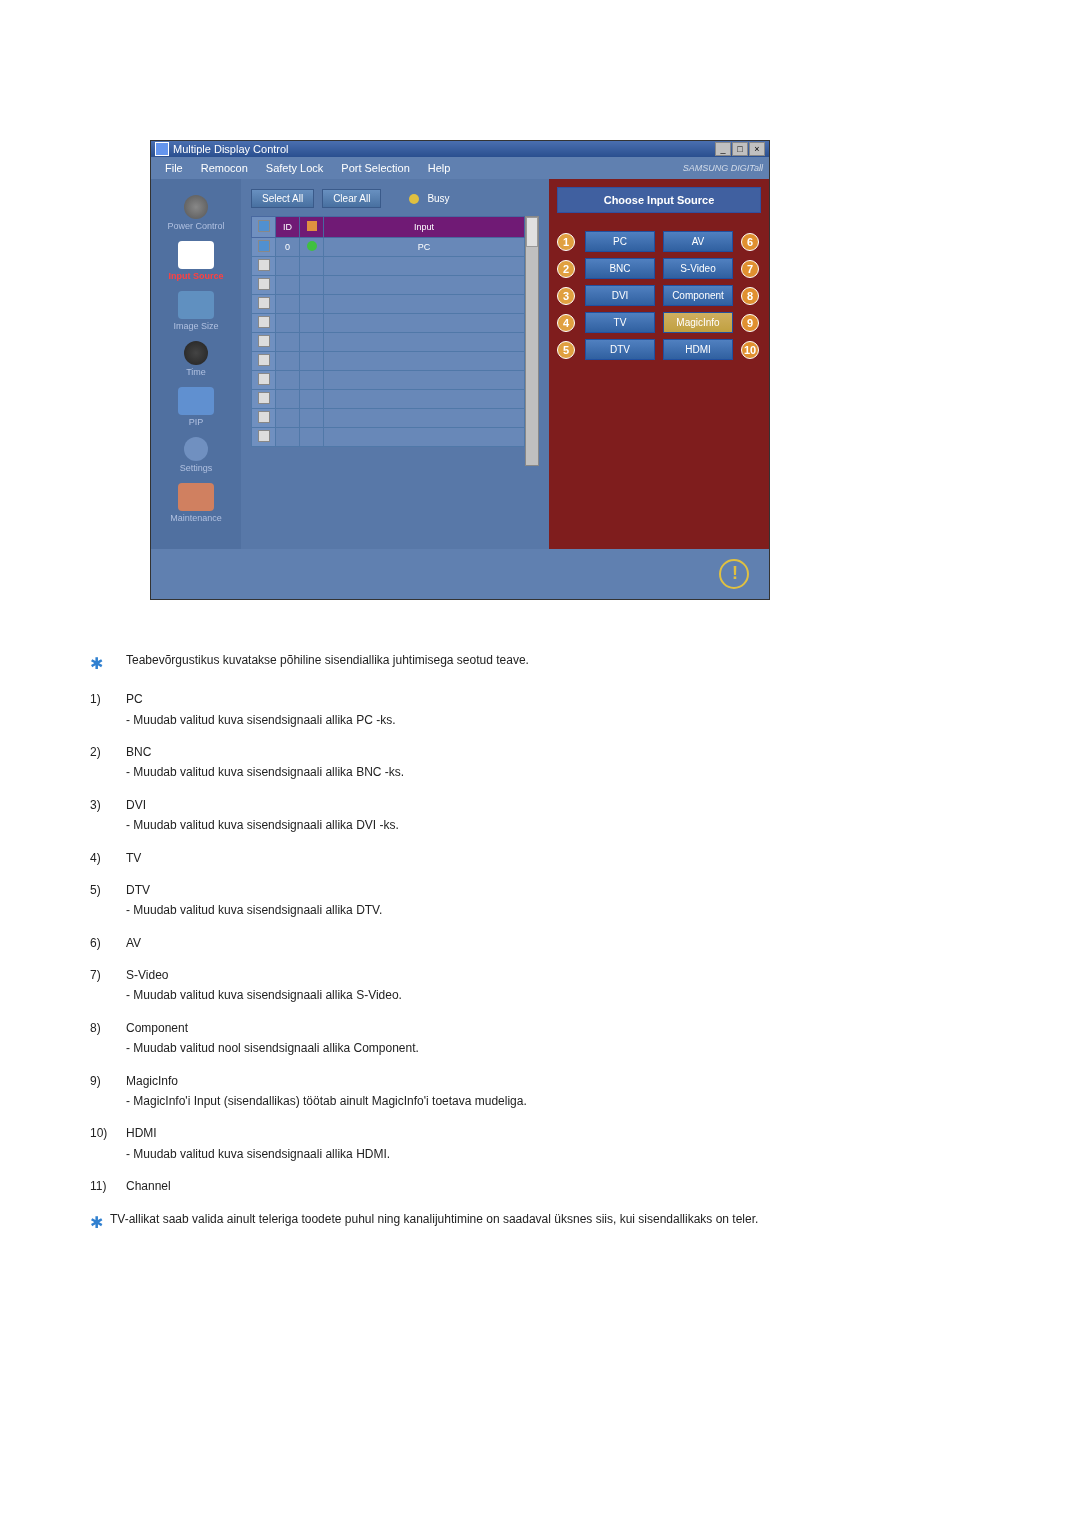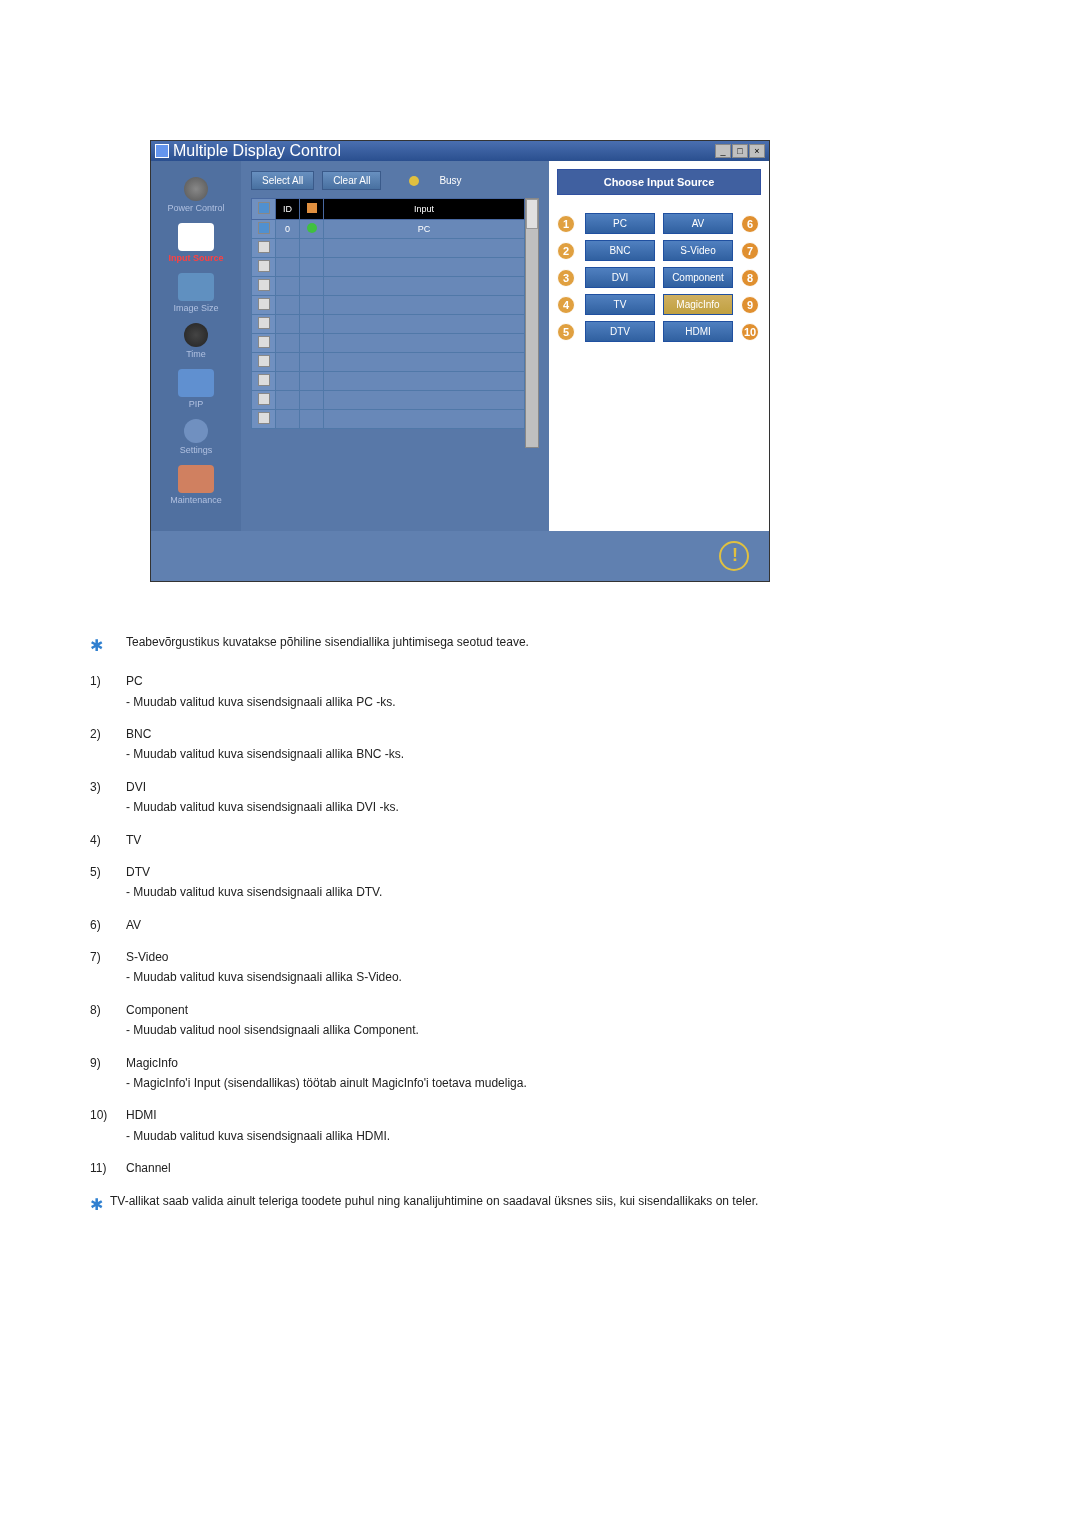--- a/index.html
+++ b/index.html
@@ -2,21 +2,21 @@
 <html><head>
   <meta charset="utf-8">
   <style>
     * { margin: 0; padding: 0; box-sizing: border-box; }
     body { font-family: Arial, sans-serif; background: #fff; width: 1080px; }
     
     
     .app-window { width: 620px; margin: 140px auto 40px 150px; border: 1px solid #333; background: #2a4f8f; }
     .titlebar { background: linear-gradient(#4a6fb0, #2a4f8f); padding: 1px 4px; display: flex; align-items: center; }
     .titlebar-icon { width: 14px; height: 14px; margin-right: 4px; background: #6495ed; border: 1px solid #fff; }
-    .titlebar-title { color: #fff; font-size: 16px; flex: 1; }
+    .titlebar-title { color: #fff; font-size: 11px; flex: 1; }
     .window-controls { display: flex; gap: 1px; }
     .winctrl { width: 16px; height: 14px; background: #c0c0c0; border: 1px solid #888; font-size: 9px; text-align: center; line-height: 12px; cursor: pointer; }
     
     .menubar { background: #6080b0; padding: 3px 6px; display: flex; gap: 2px; align-items: center; }
     .menubar-item { color: #fff; font-size: 11px; padding: 2px 8px; cursor: pointer; }
     .menubar-right { margin-left: auto; color: #fff; font-size: 9px; font-style: italic; opacity: 0.7; }
     
     .app-body { display: flex; background: #5070a0; }
     
     
@@ -30,41 +30,41 @@
     .sidebar-icon.pip { background: #6090d0; border-radius: 4px; }
     .sidebar-icon.settings { background: #7090c0; border-radius: 50%; width: 24px; height: 24px; }
     .sidebar-icon.maintenance { background: #d08060; border-radius: 4px; }
     .sidebar-label { color: #b0c0e0; font-size: 9px; }
     .sidebar-item.active .sidebar-label { color: #ff4040; font-weight: bold; }
     
     
     .table-area { flex: 1; background: #5878a8; padding: 10px; }
     .toolbar { display: flex; gap: 8px; align-items: center; margin-bottom: 8px; }
     .tb-btn { background: linear-gradient(#6890c0, #4870a0); border: 1px solid #3a5a8a; color: #fff; font-size: 10px; padding: 3px 10px; cursor: pointer; }
-    .busy-indicator { margin-left: 20px; display: flex; align-items: center; gap: 20px; color: #fff; font-size: 10px; }
+    .busy-indicator { margin-left: 20px; display: flex; align-items: center; gap: 8px; color: #fff; font-size: 10px; }
     .busy-dot { width: 10px; height: 10px; background: #e0c040; border-radius: 50%; }
     
     .data-table { width: 100%; border-collapse: collapse; background: #6888b8; }
-    .data-table th { background: #000000; color: #fff; font-size: 9px; font-weight: normal; padding: 3px; border: 1px solid #4868a0; }
+    .data-table th { background: #701a75; color: #fff; font-size: 9px; font-weight: normal; padding: 3px; border: 1px solid #4868a0; }
     .data-table td { border: 1px solid #5078a8; padding: 2px; height: 18px; font-size: 9px; color: #fff; text-align: center; }
     .data-table .cb-cell { width: 24px; background: #7090c0; }
     .data-table .id-cell { width: 24px; }
     .data-table .status-cell { width: 24px; }
     .checkbox { width: 12px; height: 12px; background: #ddd; border: 1px solid #888; display: inline-block; }
     .checkbox.checked { background: #5090d0; }
     .status-green { width: 10px; height: 10px; background: #40c040; border-radius: 50%; display: inline-block; }
     .status-orange { width: 10px; height: 10px; background: #e09040; display: inline-block; }
     .scrollbar-v { width: 14px; background: #c0c0c0; border: 1px solid #888; }
     .scroll-thumb { width: 100%; height: 30px; background: #e0e0e0; border: 1px solid #999; }
     
     .table-wrap { display: flex; height: 250px; }
     .table-scroll { flex: 1; overflow: hidden; }
     
     
-    .right-panel { width: 220px; background: #ffffff; padding: 8px; }
+    .right-panel { width: 220px; background: #7f1d1d; padding: 8px; }
     .panel-header { background: #4060a0; color: #fff; text-align: center; padding: 6px; font-size: 11px; font-weight: bold; margin-bottom: 18px; border: 1px solid #3050a0; }
     .source-grid { display: grid; grid-template-columns: 20px 70px 70px 20px; gap: 6px 8px; align-items: center; }
     .num-badge { width: 18px; height: 18px; border-radius: 50%; background: #e0a040; color: #fff; font-size: 11px; font-weight: bold; display: flex; align-items: center; justify-content: center; border: 1px solid #fff; }
     .num-badge.right { background: #e09030; }
     .src-btn { background: linear-gradient(#5080c0, #3060a0); color: #fff; font-size: 10px; padding: 4px 2px; text-align: center; border: 1px solid #2050a0; cursor: pointer; }
     .src-btn.magic { background: linear-gradient(#d0b060, #c0a040); }
     
     .footer-area { background: #6080b0; height: 50px; display: flex; justify-content: flex-end; align-items: center; padding: 0 20px; }
     .footer-icon { width: 30px; height: 30px; border: 2px solid #e0c040; border-radius: 50%; position: relative; }
     .footer-icon::after { content: "!"; position: absolute; top: 2px; left: 11px; color: #e0c040; font-weight: bold; font-size: 18px; }
@@ -86,20 +86,28 @@
   <div class="titlebar">
     <div class="titlebar-icon"></div>
     <span class="titlebar-title">Multiple Display Control</span>
     <div class="window-controls">
       <div class="winctrl">_</div>
       <div class="winctrl">□</div>
       <div class="winctrl">×</div>
     </div>
   </div>
 
+  <div class="menubar">
+    <span class="menubar-item">File</span>
+    <span class="menubar-item">Remocon</span>
+    <span class="menubar-item">Safety Lock</span>
+    <span class="menubar-item">Port Selection</span>
+    <span class="menubar-item">Help</span>
+    <span class="menubar-right">SAMSUNG DIGITall</span>
+  </div>
 
   <div class="app-body">
 
     <div class="sidebar">
       <div class="sidebar-item">
         <div class="sidebar-icon power"></div>
         <div class="sidebar-label">Power Control</div>
       </div>
       <div class="sidebar-item active">
         <div class="sidebar-icon input"></div>

